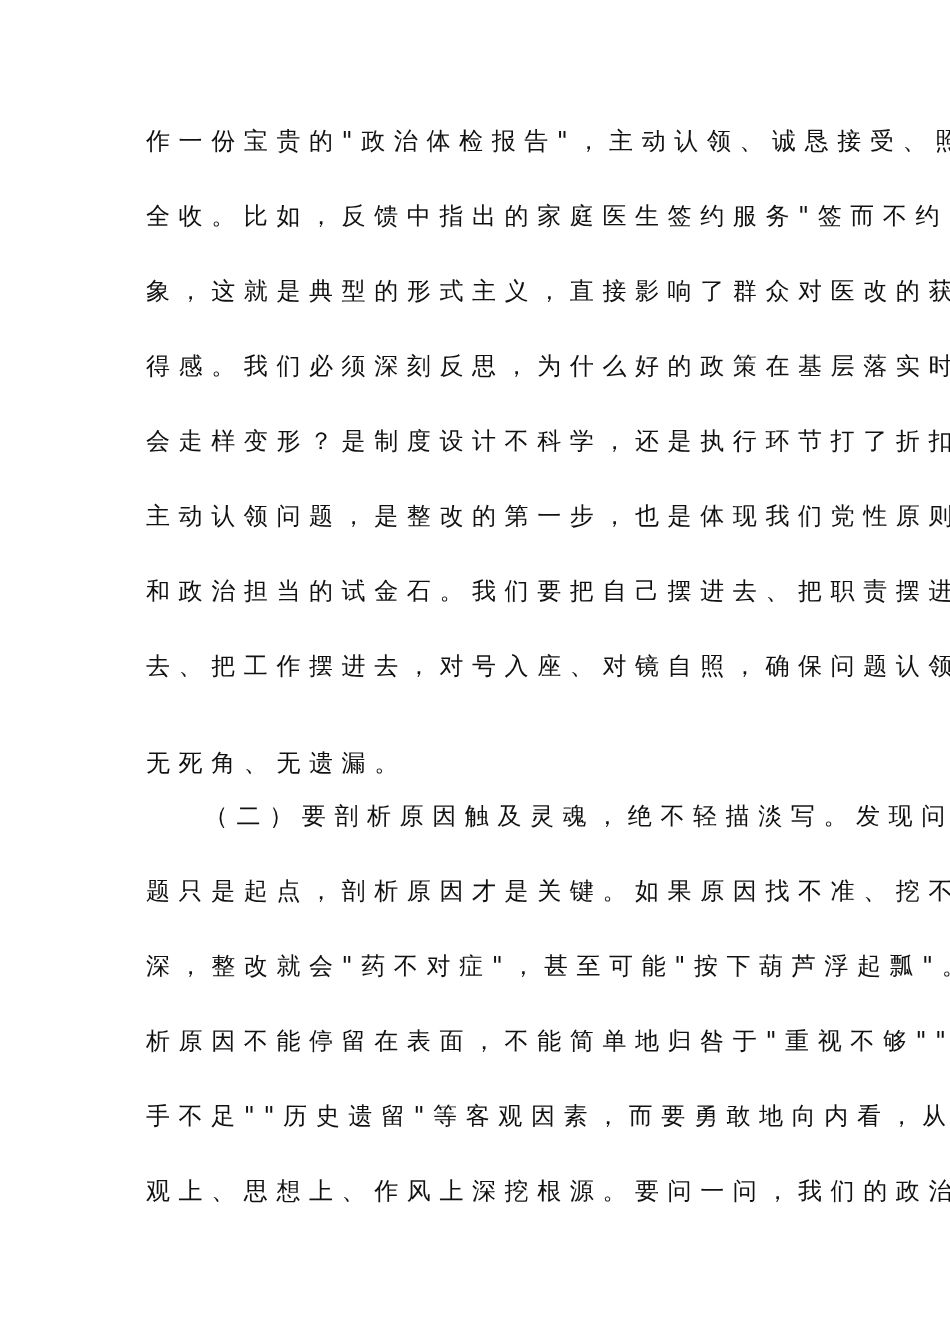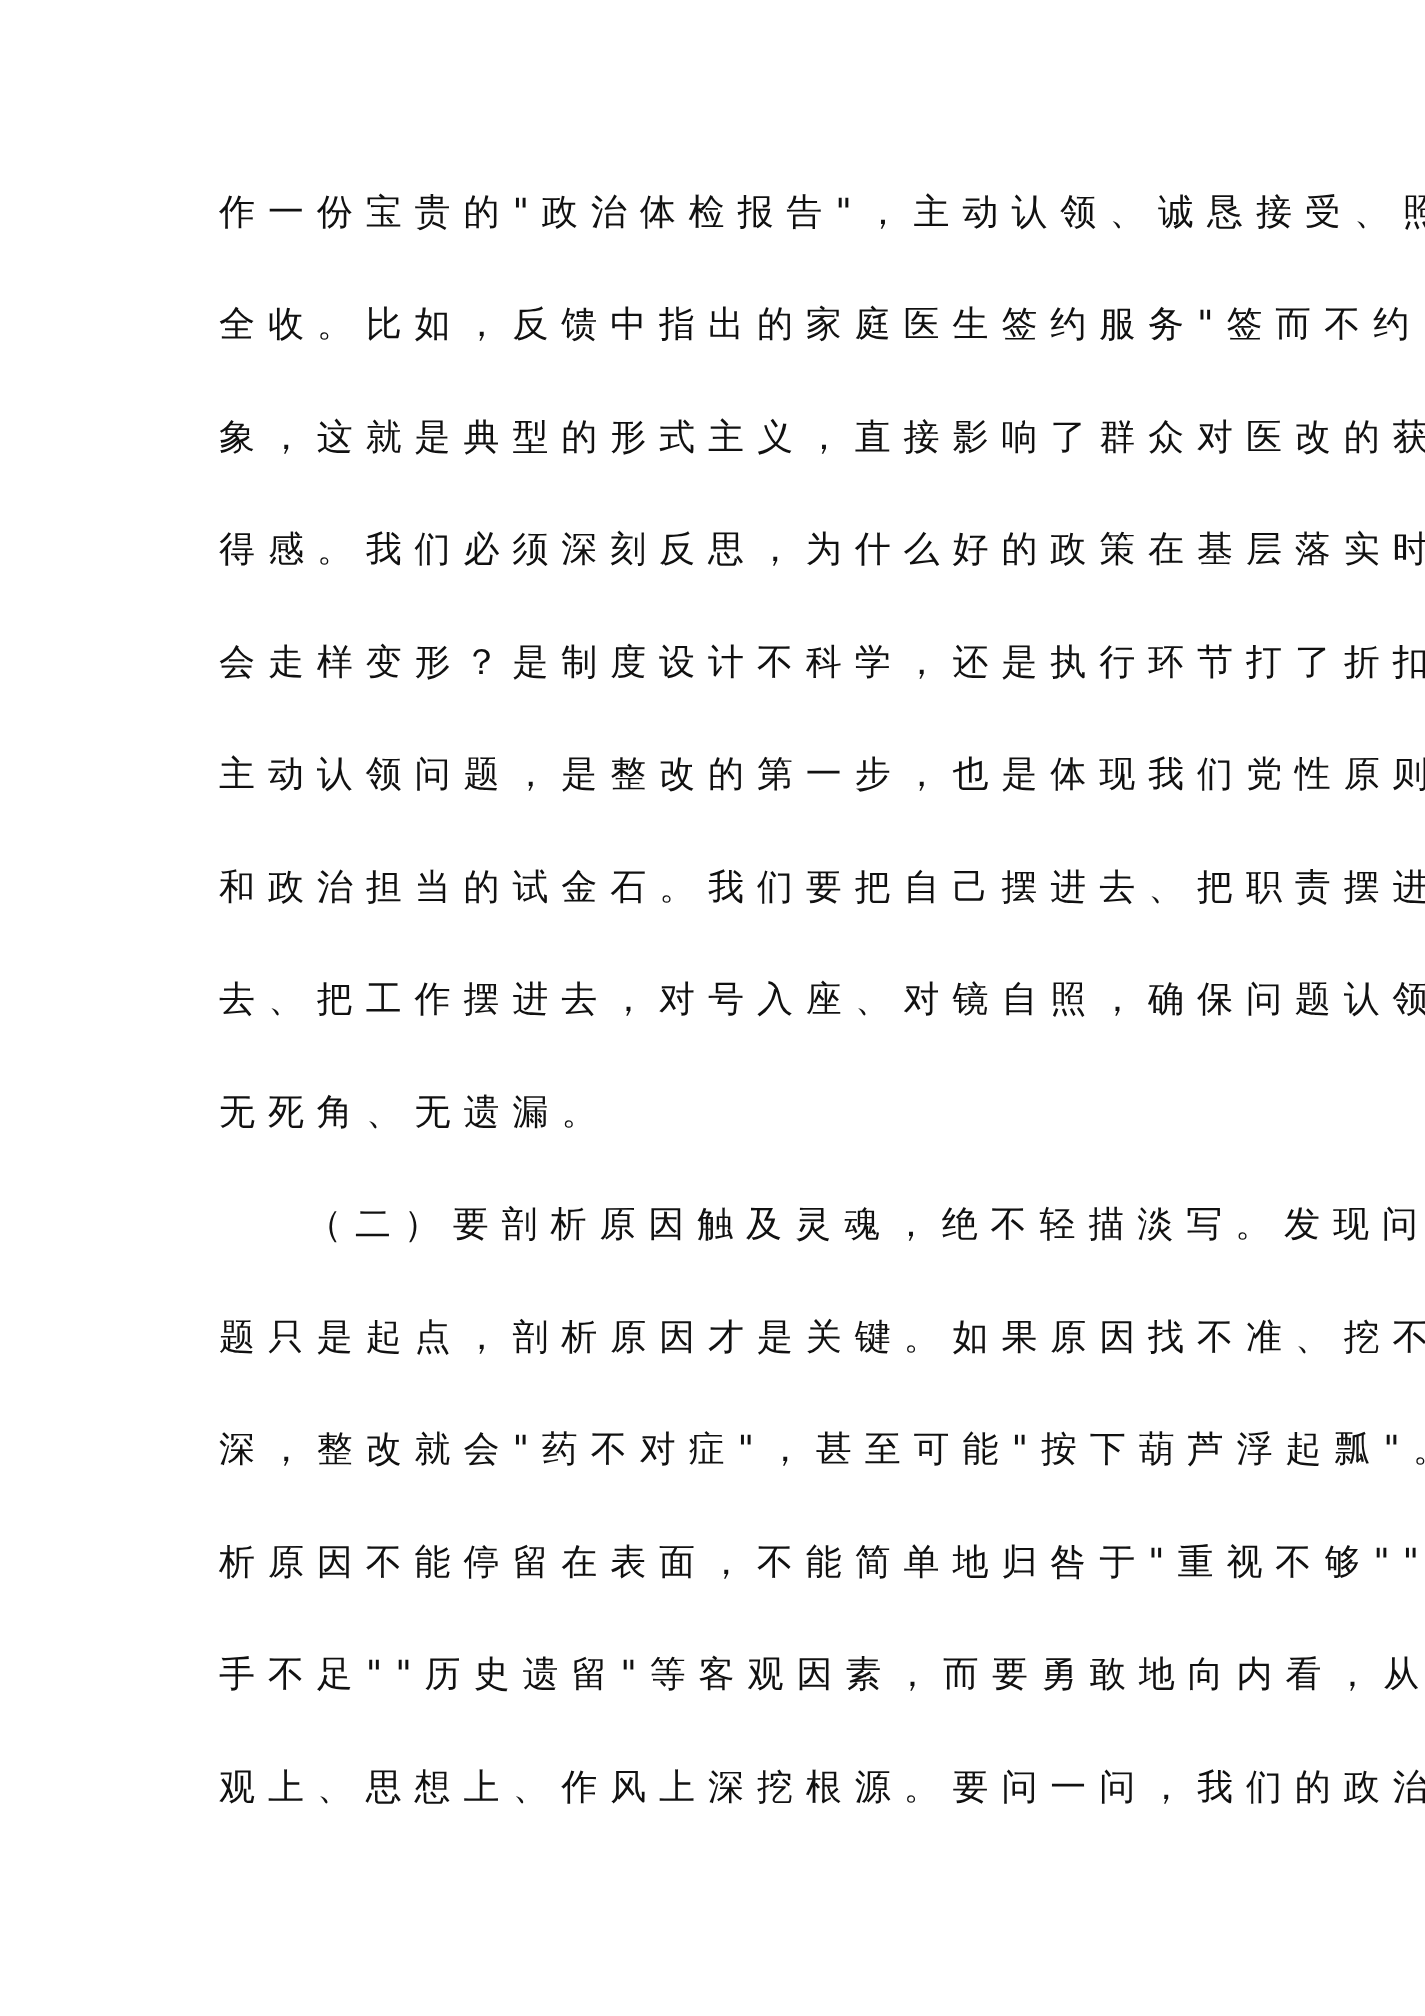--- a/index.html
+++ b/index.html
@@ -48,21 +48,21 @@
 <div class="page">
   <div class="text-block">
     <div class="line" style="top:126px">作一份宝贵的"政治体检报告"，主动认领、诚恳接受、照单</div>
     <div class="line" style="top:201px">全收。比如，反馈中指出的家庭医生签约服务"签而不约"现</div>
     <div class="line" style="top:276px">象，这就是典型的形式主义，直接影响了群众对医改的获</div>
     <div class="line" style="top:351px">得感。我们必须深刻反思，为什么好的政策在基层落实时</div>
     <div class="line" style="top:426px">会走样变形？是制度设计不科学，还是执行环节打了折扣？</div>
     <div class="line" style="top:501px">主动认领问题，是整改的第一步，也是体现我们党性原则</div>
     <div class="line" style="top:576px">和政治担当的试金石。我们要把自己摆进去、把职责摆进</div>
     <div class="line" style="top:651px">去、把工作摆进去，对号入座、对镜自照，确保问题认领</div>
-    <div class="line" style="top:726px">无死角、无遗漏。</div>
+    <div class="line" style="top:748px">无死角、无遗漏。</div>
     <div class="line indent" style="top:801px">（二）要剖析原因触及灵魂，绝不轻描淡写。发现问</div>
     <div class="line" style="top:876px">题只是起点，剖析原因才是关键。如果原因找不准、挖不</div>
     <div class="line" style="top:951px">深，整改就会"药不对症"，甚至可能"按下葫芦浮起瓢"。剖</div>
     <div class="line" style="top:1026px">析原因不能停留在表面，不能简单地归咎于"重视不够""人</div>
     <div class="line" style="top:1101px">手不足""历史遗留"等客观因素，而要勇敢地向内看，从主</div>
     <div class="line" style="top:1176px">观上、思想上、作风上深挖根源。要问一问，我们的政治</div>
   </div>
 </div>
 
 </body></html>

